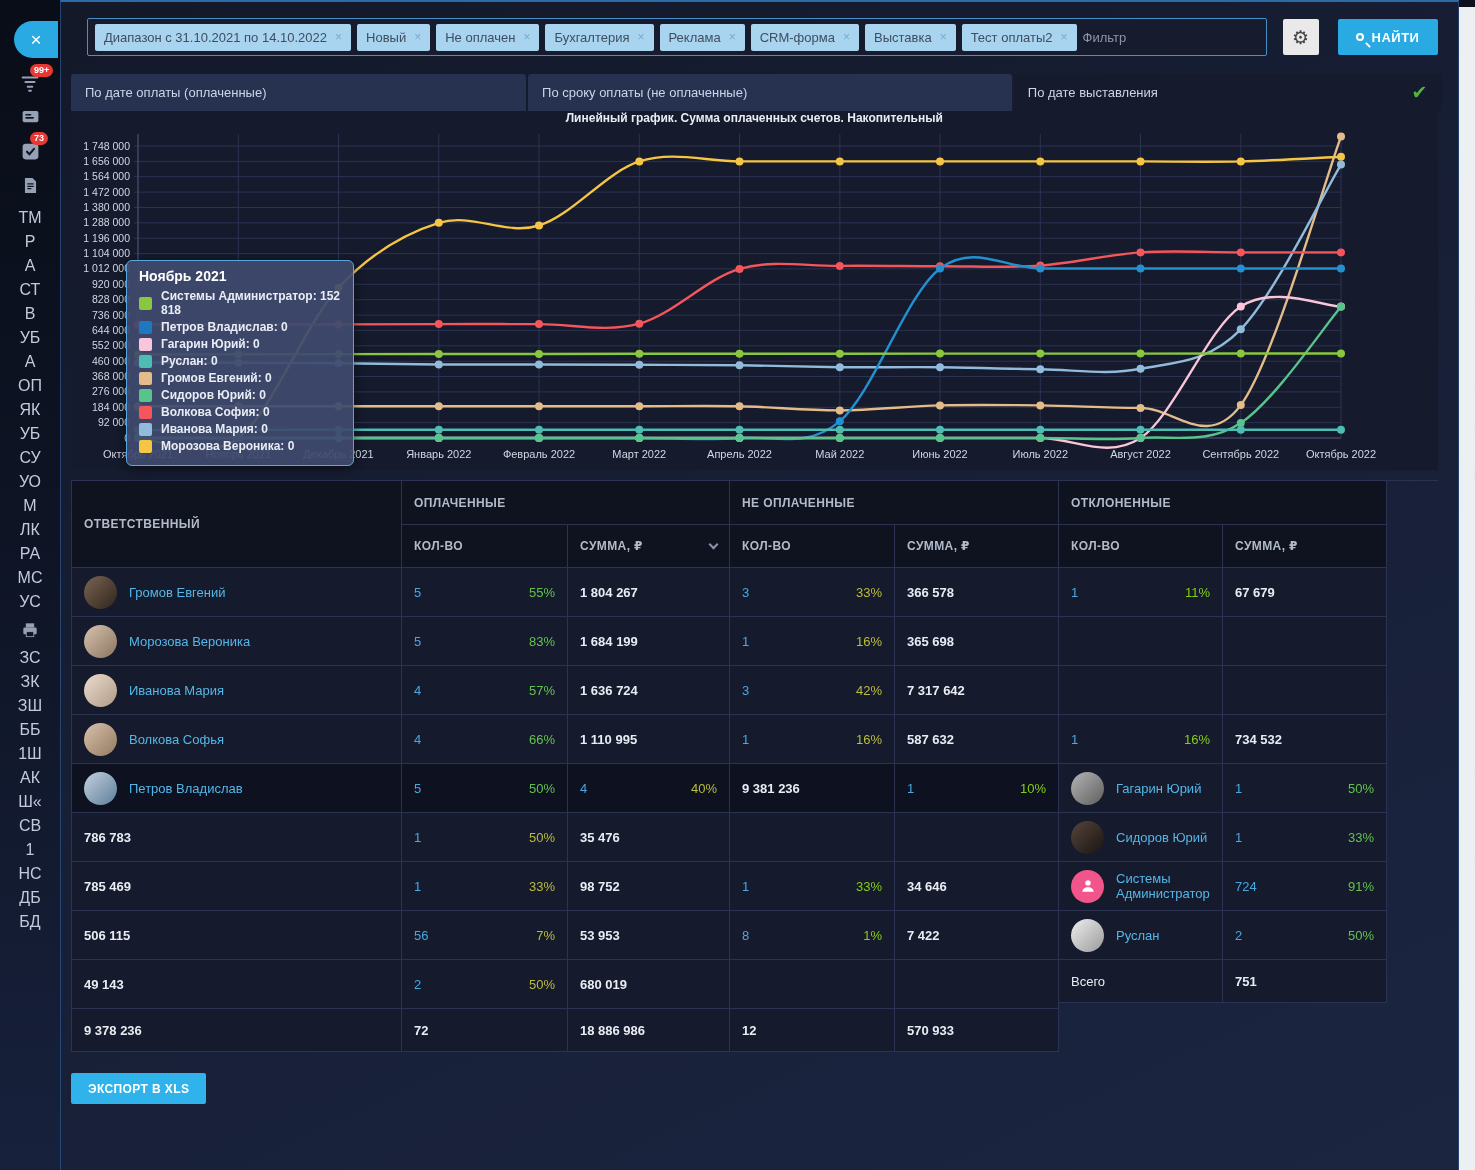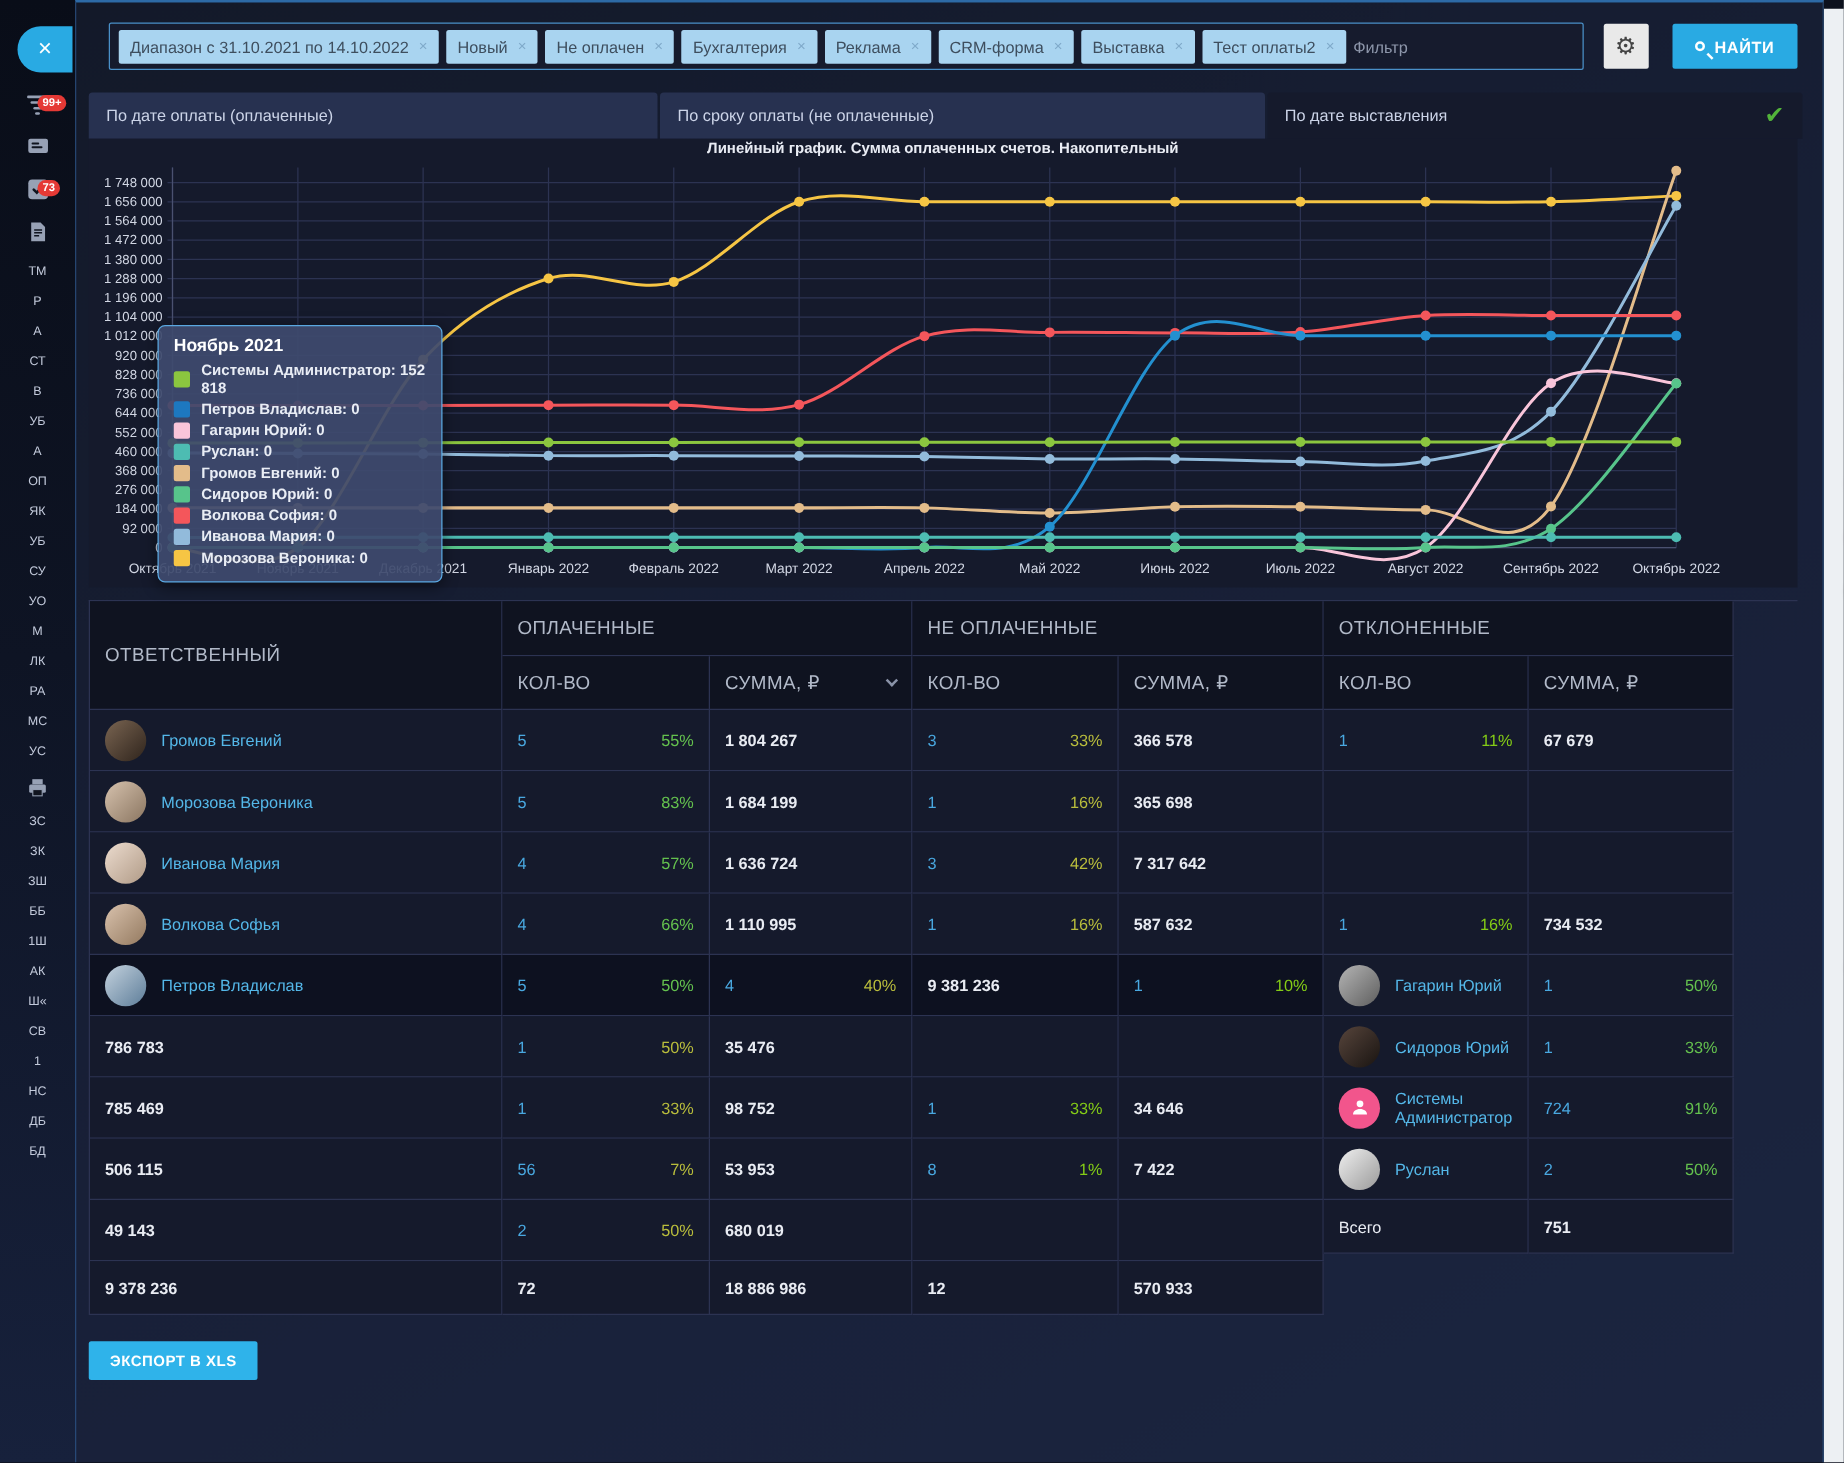--- a/index.html
+++ b/index.html
@@ -10,24 +10,24 @@
   
   .left-sidebar { flex:0 0 60px; position:relative; overflow:hidden;
     background:linear-gradient(180deg,#090d18 0%,#0e1424 45%,#17213c 100%);
     display:flex; flex-direction:column; align-items:center; }
   .close-pill { position:absolute; top:21px; right:2px; width:44px; height:37px;
     background:#29aae3; border:none; border-radius:19px 0 0 19px; color:#fff;
     font-size:19px; cursor:pointer; display:flex; align-items:center; justify-content:center; }
   .ls-icons { margin-top:66px; display:flex; flex-direction:column; align-items:center; }
   .side-icon { position:relative; width:24px; height:24px; margin:5px 0; display:flex;
     align-items:center; justify-content:center; }
-  .side-label { color:#c3cadb; font-size:10px; line-height:16px; margin:8px 0;
+  .side-label { color:#c3cadb; font-size:16px; line-height:16px; margin:8px 0;
     text-align:center; white-space:nowrap; cursor:pointer; }
   .badge { position:absolute; top:-7px; left:12px; background:#e53935; color:#fff;
-    font-size:9px; font-weight:bold; border-radius:8px; padding:1px 4px; line-height:11px;margin-top:12px; }
+    font-size:9px; font-weight:bold; border-radius:8px; padding:1px 4px; line-height:11px; }
 
   
   .main { flex:1; position:relative; padding:16px 20px 0 10px;
     background:linear-gradient(155deg,#131929 0%,#182038 55%,#1b2540 100%);
     border-top:2px solid #2d6aa6; border-left:1px solid rgba(55,115,185,.45);
     border-right:1px solid rgba(55,115,185,.45); }
 
   
   .filter-bar { display:flex; align-items:center; height:38px; margin-left:16px; }
   .filter-box { flex:1; display:flex; align-items:center; height:38px; padding:0 7px;
@@ -63,21 +63,21 @@
     background:rgba(62,74,110,.93); border:1px solid #5aa7e0; border-radius:6px;
     padding:7px 12px 9px; box-shadow:0 3px 12px rgba(0,0,0,.45); }
   .tooltip h4 { color:#fff; font-size:14px; margin-bottom:5px; }
   .tt-item { display:flex; align-items:center; gap:9px; margin:3px 0; color:#e9edf5;
     font-size:12px; font-weight:bold; }
   .tt-sw { width:13px; height:13px; border-radius:2px; flex:0 0 13px; }
 
   
   .table { display:grid; grid-template-columns:330px 166px 162px 165px 164px 164px 164px;
     margin-top:10px; border-left:1px solid #2c3352; border-top:1px solid #2c3352; }
-  .th { background:#0f1320; color:#b2bac9; font-size:15px; font-weight:normal;
+  .th { background:#0f1320; color:#b2bac9; font-size:12px; font-weight:bold;
     letter-spacing:.4px; padding:0 12px; display:flex; align-items:center;
     border-right:1px solid #2c3352; border-bottom:1px solid #2c3352; min-height:44px;text-align:right; }
   .th2 { min-height:43px; }
   .th-resp { grid-column:1; grid-row:1/3; }
   .th-paid { grid-column:2/4; } .th-unpaid { grid-column:4/6; } .th-decl { grid-column:6/8; }
   .chev { width:7px; height:7px; border-right:2px solid #8a93a8; border-bottom:2px solid #8a93a8;
     transform:rotate(45deg); margin-left:auto; margin-bottom:3px; cursor:pointer; }
   .td { height:49px; display:flex; align-items:center; padding:0 12px; background:#151a2c;
     font-size:13px; border-right:1px solid #2c3352; border-bottom:1px solid #2c3352; }
   .name-cell { gap:12px; }

